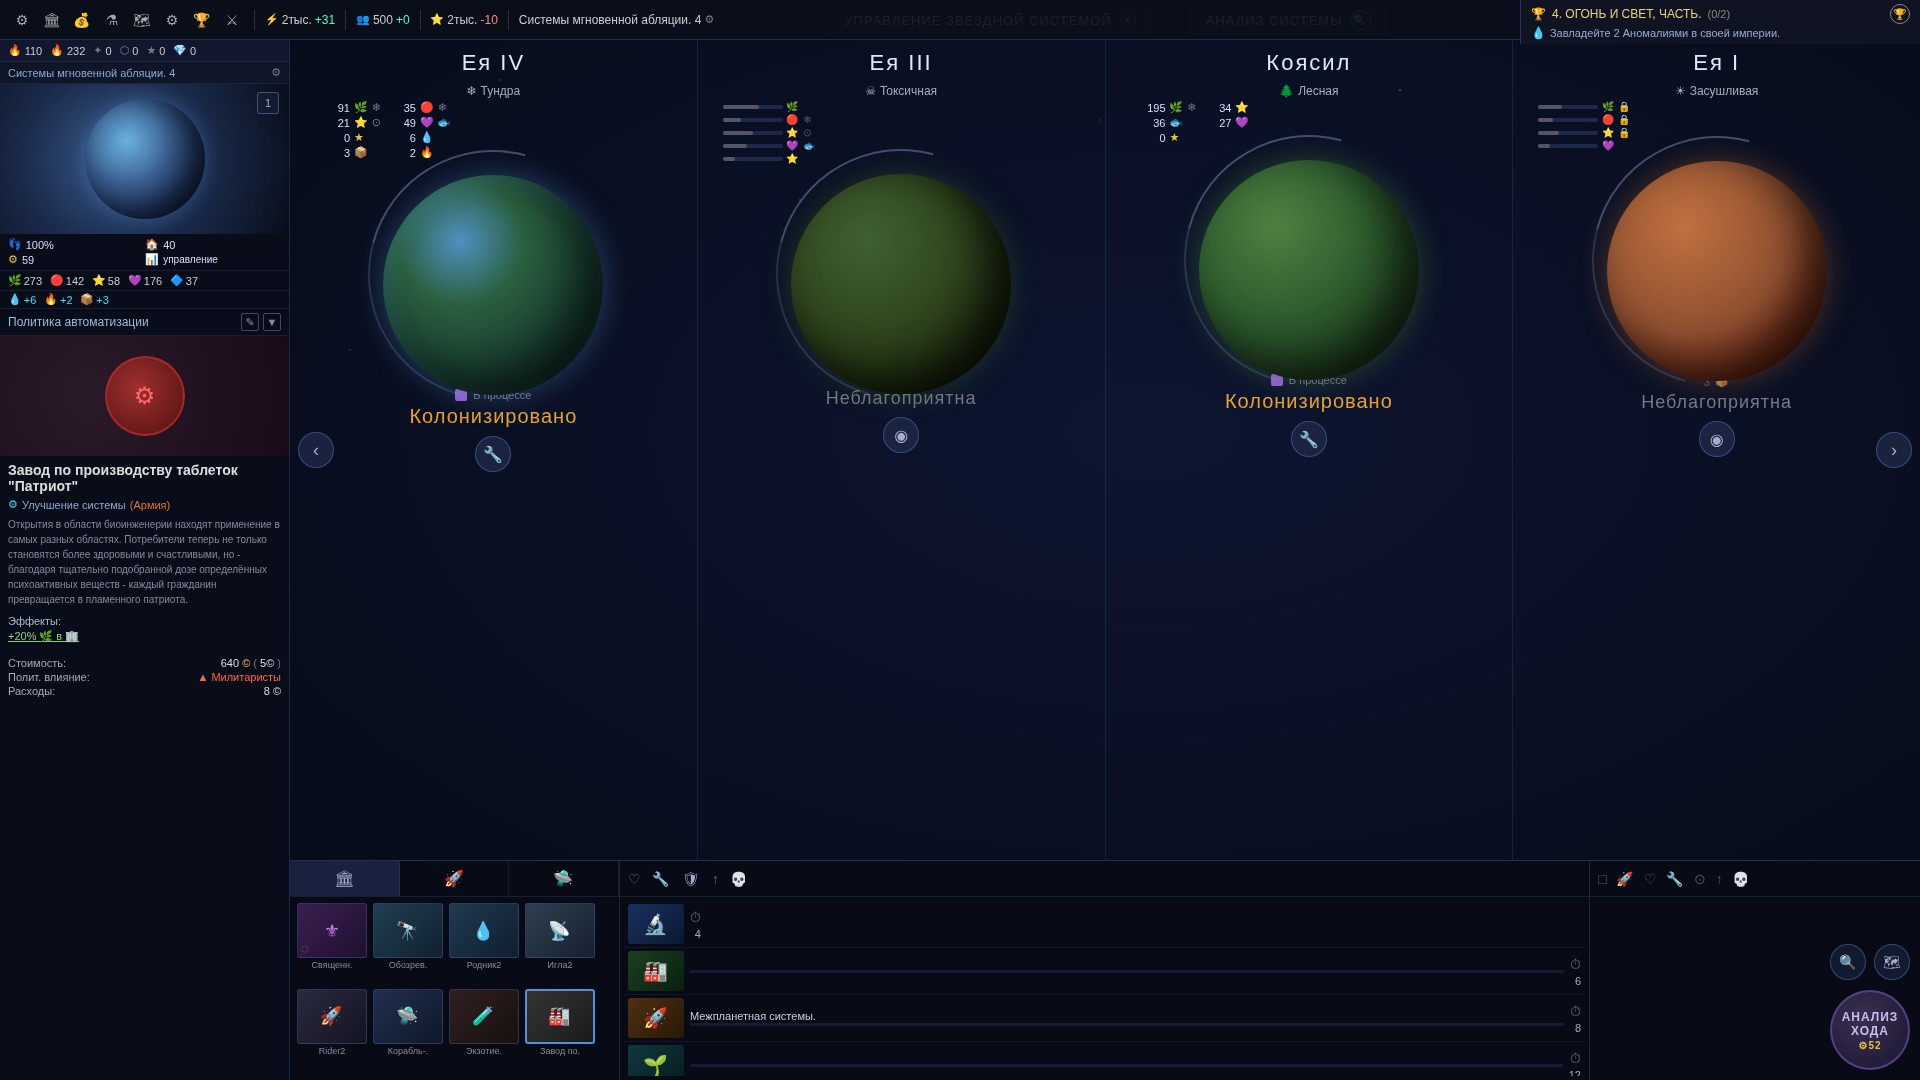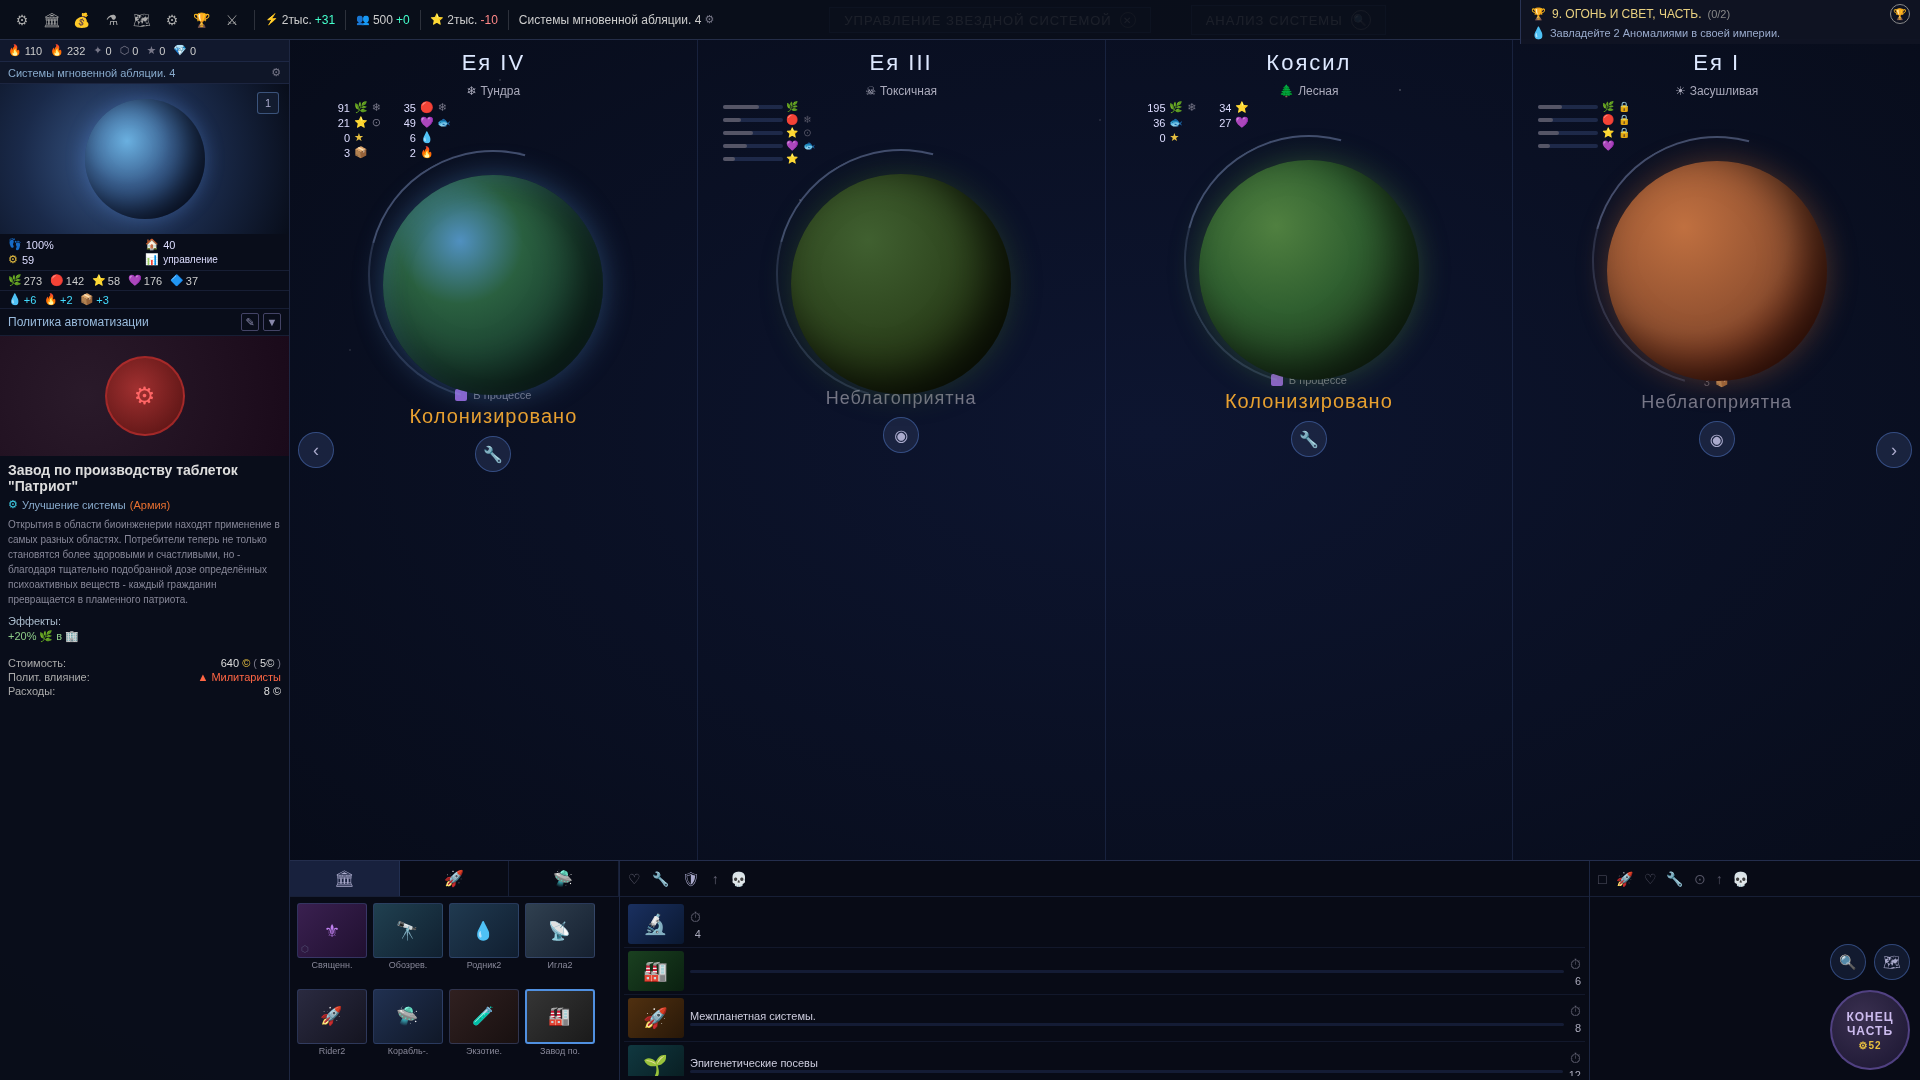--- a/index.html
+++ b/index.html
@@ -351,20 +351,21 @@
     }
     .effects-title {
       font-size: 11px;
       color: #aabbcc;
       margin-bottom: 3px;
     }
     .effect-row {
       font-size: 11px;
       color: #8dcc88;
       margin-bottom: 14px;
+      text-decoration: underline;
     }
     .cost-row {
       display: flex;
       justify-content: space-between;
       font-size: 11px;
       margin-bottom: 2px;
       color: #aaa;
     }
     .cost-value { color: #ddd; }
     .cost-influence { color: #ff6644; }
@@ -869,21 +870,21 @@
   </div>
   <div class="alert-item">
     <span>АНАЛИЗ СИСТЕМЫ</span>
     <div class="alert-icon">🔍</div>
   </div>
 </div>
 
 <div class="mission-bar">
   <div class="mission-title">
     <span class="trophy">🏆</span>
-    <span>9. ОГОНЬ И СВЕТ, ЧАСТЬ.</span>
+    <span>4. ОГОНЬ И СВЕТ, ЧАСТЬ.</span>
     <span class="mission-progress">(0/2)</span>
     <div class="alert-icon" style="margin-left:auto;">🏆</div>
   </div>
   <div class="mission-desc">
     <span class="mission-icon">💧</span>
     <span>Завладейте 2 Аномалиями в своей империи.</span>
   </div>
 </div>
 
 <div class="left-panel">
@@ -1363,21 +1364,20 @@
           </div>
           <div class="r-cost">
             <span class="r-cost-icon">⏱</span>
             <span class="r-cost-val">8</span>
           </div>
         </div>
 
         <div class="research-item">
           <div class="r-thumb teal-bg" style="display:flex;align-items:center;justify-content:center;font-size:20px;color:#44aabb">🌱</div>
           <div class="r-info">
-            <div class="r-name">Эпигенетические посевы</div>
             <div class="r-progress">
               <div class="r-progress-bar" style="width:0%"></div>
             </div>
           </div>
           <div class="r-cost">
             <span class="r-cost-icon">⏱</span>
             <span class="r-cost-val">12</span>
           </div>
         </div>
 
@@ -1410,16 +1410,16 @@
   </div>
 
 </div>
 
 <div class="bottom-right">
   <div class="side-btns">
     <div class="side-btn">🔍</div>
     <div class="side-btn">🗺</div>
   </div>
   <div class="end-turn-btn">
-    <span>КОНЕЦ ЧАСТЬ</span>
+    <span>АНАЛИЗ ХОДА</span>
     <span class="end-turn-cost">⚙52</span>
   </div>
 </div>
 
 </body></html>

